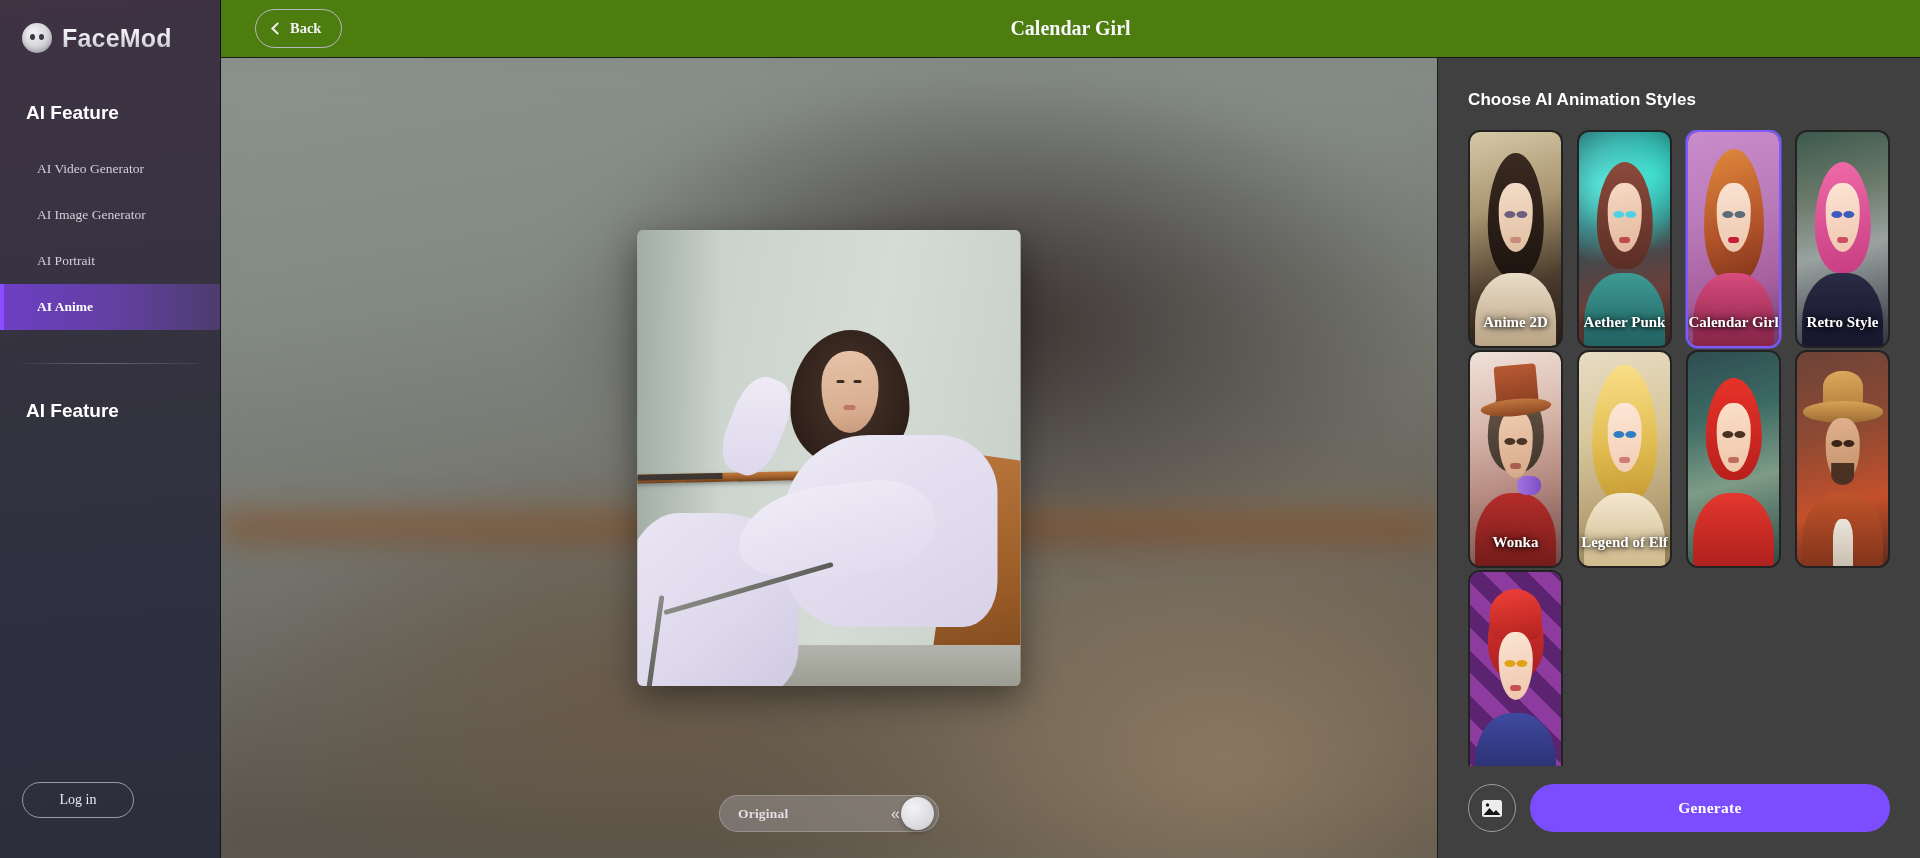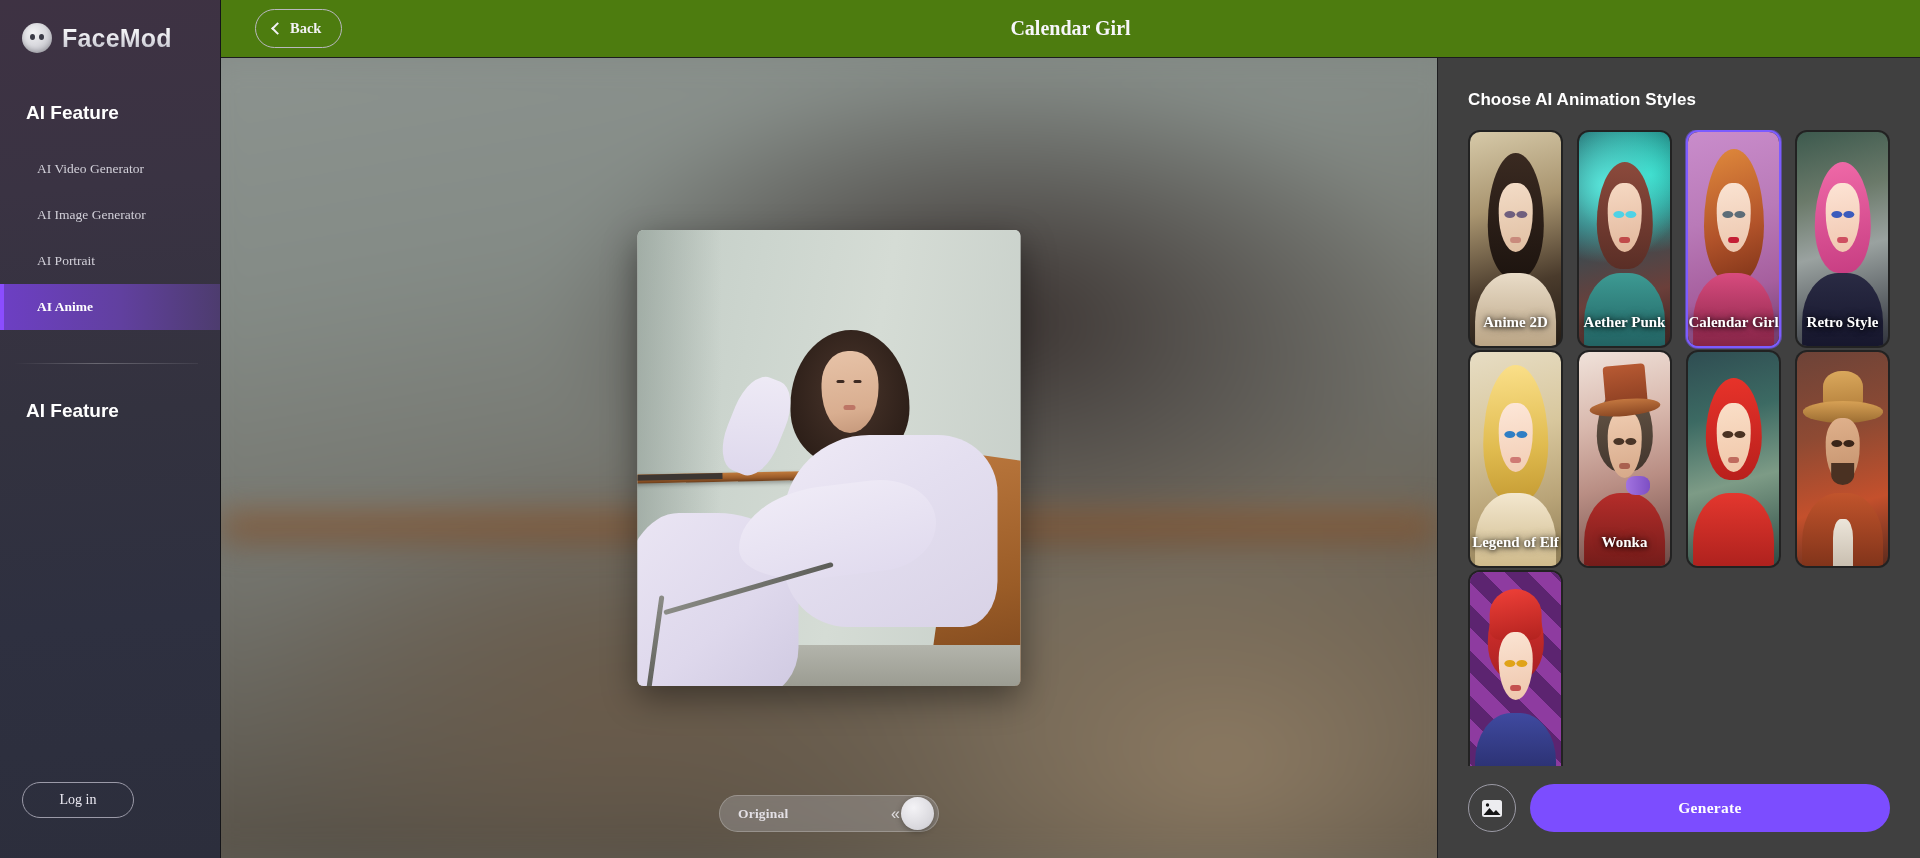--- a/index.html
+++ b/index.html
@@ -418,48 +418,48 @@
                   <span class="l" style="background:#3b5bbd"></span>
                   <span class="r" style="background:#3b5bbd"></span>
                 </div>
               <div class="p-lips" style="background:#cf4f61"></div>
               <div class="p-body" style="background:linear-gradient(180deg,#2a2b44,#14142a)"></div>
             </div>
             <div class="card-label">Retro Style</div>
           </div>
 
           <div class="style-card">
+            <div class="card-art" style="background:linear-gradient(165deg,#f0e2da 0%,#d9b9ae 32%,#b98e84 60%,#6d4a46 100%);">
+              <div class="p-hair" style="background:linear-gradient(170deg,#6b5a4a,#40342c);height:40%;top:16%;"></div>
+              <div class="p-face" style="background:linear-gradient(170deg,#f0cdb2,#d6a888);top:27%;"></div>
+              <div class="p-eyes" style="top:40%">
+                  <span class="l" style="background:#4a3527"></span>
+                  <span class="r" style="background:#4a3527"></span>
+                </div>
+              <div class="p-lips" style="background:#a9604f;top:52%"></div>
+              <div style="position:absolute;left:50%;top:6%;transform:translateX(-50%) rotate(-5deg);width:46%;height:18%;background:linear-gradient(175deg,#b85a33,#8c3f22);border-radius:4px 4px 0 0;"></div>
+              <div style="position:absolute;left:50%;top:22%;transform:translateX(-50%) rotate(-5deg);width:78%;height:8%;background:linear-gradient(180deg,#c2763f,#8a4723);border-radius:50%;"></div>
+              <div class="p-body" style="background:linear-gradient(180deg,#b52d2a,#6c1a18)"></div>
+              <div style="position:absolute;left:52%;top:58%;width:26%;height:9%;background:linear-gradient(90deg,#a273e0,#7d4fc4);border-radius:40%;"></div>
+            </div>
+            <div class="card-label">Wonka</div>
+          </div>
+
+          <div class="style-card">
             <div class="card-art" style="background:linear-gradient(165deg,#e7ddc4 0%,#d8c79d 38%,#b9a478 70%,#8d7c55 100%);">
               <div class="p-hair" style="background:linear-gradient(175deg,#fbe08a,#e0bb4f 60%,#c49a32);height:64%;top:6%;width:72%;"></div>
               <div class="p-face" style="background:linear-gradient(170deg,#fde7d8,#f2cdb4);"></div>
               <div class="p-eyes">
                   <span class="l" style="background:#2f7ec4"></span>
                   <span class="r" style="background:#2f7ec4"></span>
                 </div>
               <div class="p-lips" style="background:#cf7a74"></div>
               <div class="p-body" style="background:linear-gradient(180deg,#f3e7cf,#cbb583)"></div>
             </div>
             <div class="card-label">Legend of Elf</div>
-          </div>
-
-          <div class="style-card">
-            <div class="card-art" style="background:linear-gradient(165deg,#f0e2da 0%,#d9b9ae 32%,#b98e84 60%,#6d4a46 100%);">
-              <div class="p-hair" style="background:linear-gradient(170deg,#6b5a4a,#40342c);height:40%;top:16%;"></div>
-              <div class="p-face" style="background:linear-gradient(170deg,#f0cdb2,#d6a888);top:27%;"></div>
-              <div class="p-eyes" style="top:40%">
-                  <span class="l" style="background:#4a3527"></span>
-                  <span class="r" style="background:#4a3527"></span>
-                </div>
-              <div class="p-lips" style="background:#a9604f;top:52%"></div>
-              <div style="position:absolute;left:50%;top:6%;transform:translateX(-50%) rotate(-5deg);width:46%;height:18%;background:linear-gradient(175deg,#b85a33,#8c3f22);border-radius:4px 4px 0 0;"></div>
-              <div style="position:absolute;left:50%;top:22%;transform:translateX(-50%) rotate(-5deg);width:78%;height:8%;background:linear-gradient(180deg,#c2763f,#8a4723);border-radius:50%;"></div>
-              <div class="p-body" style="background:linear-gradient(180deg,#b52d2a,#6c1a18)"></div>
-              <div style="position:absolute;left:52%;top:58%;width:26%;height:9%;background:linear-gradient(90deg,#a273e0,#7d4fc4);border-radius:40%;"></div>
-            </div>
-            <div class="card-label">Wonka</div>
           </div>
 
           <div class="style-card">
             <div class="card-art" style="background:linear-gradient(165deg,#2f4d52 0%,#3c6a63 30%,#7d9b86 60%,#2c4a44 100%);">
               <div class="p-hair" style="background:linear-gradient(175deg,#e8332a,#b81f1c);height:48%;top:12%;"></div>
               <div class="p-face" style="background:linear-gradient(170deg,#fadfc8,#f0c6a8);"></div>
               <div class="p-eyes">
                   <span class="l" style="background:#4a3222"></span>
                   <span class="r" style="background:#4a3222"></span>
                 </div>

